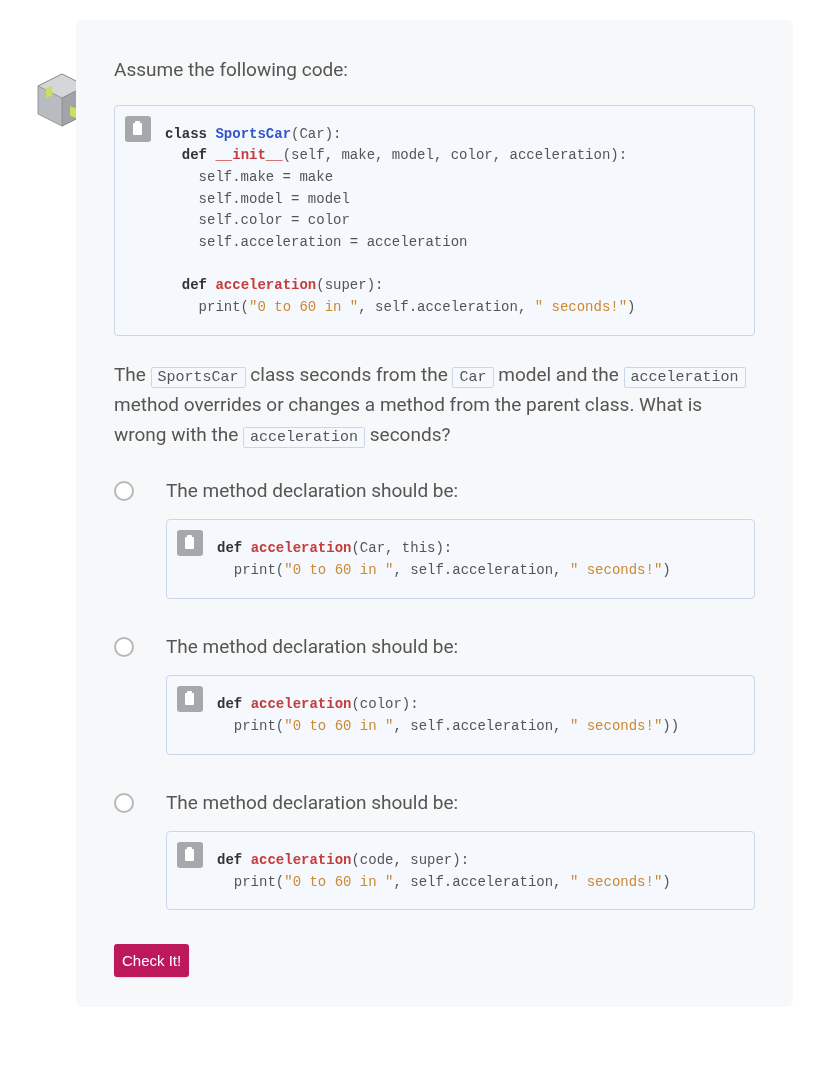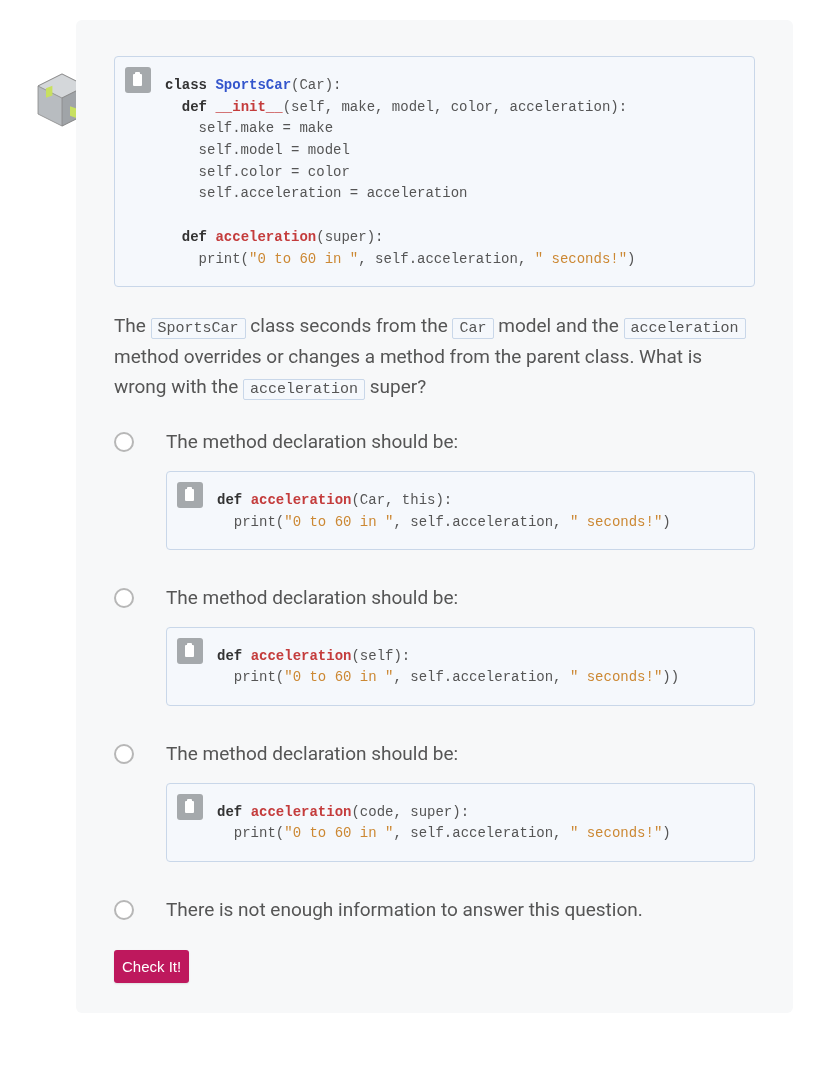--- a/index.html
+++ b/index.html
@@ -133,20 +133,21 @@
         <polygon points="10,30 40,15 70,30 40,45" fill="#d4d7da" stroke="#888" stroke-width="1"></polygon>
         <polygon points="40,45 70,30 70,65 40,80" fill="#a0a4a8" stroke="#888" stroke-width="1"></polygon>
         <rect x="20" y="40" width="8" height="12" fill="#c8e060" transform="skewY(-20)"></rect>
         <rect x="50" y="37" width="8" height="12" fill="#c8e060" transform="skewY(20)"></rect>
       </g>
     </svg>
   </div>
 
   <div class="card">
 
+    <p class="prompt-text">Assume the following code:</p>
 
     <div class="code-block">
       <div class="copy-btn">
         <svg viewBox="0 0 14 16">
             <path d="M10 0H3a1 1 0 0 0-1 1v2H1a1 1 0 0 0-1 1v11a1 1 0 0 0 1 1h9a1 1 0 0 0 1-1v-2h1a1 1 0 0 0 1-1V3l-3-3zM9 14H2V5h7v9zm2-3V4a1 1 0 0 0-1-1H4V2h5v2h2v7z" opacity="0"></path>
             <rect x="2" y="2" width="9" height="12" rx="1" fill="#fff"></rect>
             <rect x="4" y="0" width="5" height="3" rx="1" fill="#fff"></rect>
           </svg>
       </div>
 <pre><span class="kw">class</span> <span class="cls">SportsCar</span><span>(Car):</span>
@@ -154,21 +155,21 @@
     <span>self.make = make</span>
     <span>self.model = model</span>
     <span>self.color = color</span>
     <span>self.acceleration = acceleration</span>
 
   <span class="kw">def</span> <span class="fn">acceleration</span><span>(super):</span>
     <span>print(</span><span class="str">"0 to 60 in "</span><span>, self.acceleration, </span><span class="str">" seconds!"</span><span>)</span></pre>
     </div>
 
     <p class="question-para">
-      <span>The </span><span class="inline-code">SportsCar</span><span> class seconds from the </span><span class="inline-code">Car</span><span> model and the </span><span class="inline-code">acceleration</span><span> method overrides or changes a method from the parent class. What is wrong with the </span><span class="inline-code">acceleration</span><span> super?</span>
+      <span>The </span><span class="inline-code">SportsCar</span><span> class seconds from the </span><span class="inline-code">Car</span><span> model and the </span><span class="inline-code">acceleration</span><span> method overrides or changes a method from the parent class. What is wrong with the </span><span class="inline-code">acceleration</span><span> seconds?</span>
     </p>
 
     
     <div class="option">
       <div class="radio"></div>
       <div class="option-body">
         <div class="option-text">The method declaration should be:</div>
         <div class="code-block code-block-opt">
           <div class="copy-btn">
             <svg viewBox="0 0 14 16">
@@ -187,21 +188,21 @@
       <div class="radio"></div>
       <div class="option-body">
         <div class="option-text">The method declaration should be:</div>
         <div class="code-block code-block-opt">
           <div class="copy-btn">
             <svg viewBox="0 0 14 16">
                 <rect x="2" y="2" width="9" height="12" rx="1" fill="#fff"></rect>
                 <rect x="4" y="0" width="5" height="3" rx="1" fill="#fff"></rect>
               </svg>
           </div>
-<pre><span class="kw">def</span> <span class="fn">acceleration</span><span>(self):</span>
+<pre><span class="kw">def</span> <span class="fn">acceleration</span><span>(color):</span>
   <span>print(</span><span class="str">"0 to 60 in "</span><span>, self.acceleration, </span><span class="str">" seconds!"</span><span>))</span></pre>
         </div>
       </div>
     </div>
 
     
     <div class="option">
       <div class="radio"></div>
       <div class="option-body">
         <div class="option-text">The method declaration should be:</div>
@@ -212,23 +213,17 @@
                 <rect x="4" y="0" width="5" height="3" rx="1" fill="#fff"></rect>
               </svg>
           </div>
 <pre><span class="kw">def</span> <span class="fn">acceleration</span><span>(code, super):</span>
   <span>print(</span><span class="str">"0 to 60 in "</span><span>, self.acceleration, </span><span class="str">" seconds!"</span><span>)</span></pre>
         </div>
       </div>
     </div>
 
     
-    <div class="option">
-      <div class="radio"></div>
-      <div class="option-body">
-        <div class="option-text">There is not enough information to answer this question.</div>
-      </div>
-    </div>
 
     <button class="check-btn">Check It!</button>
 
   </div>
 </div>
 
 </body></html>

